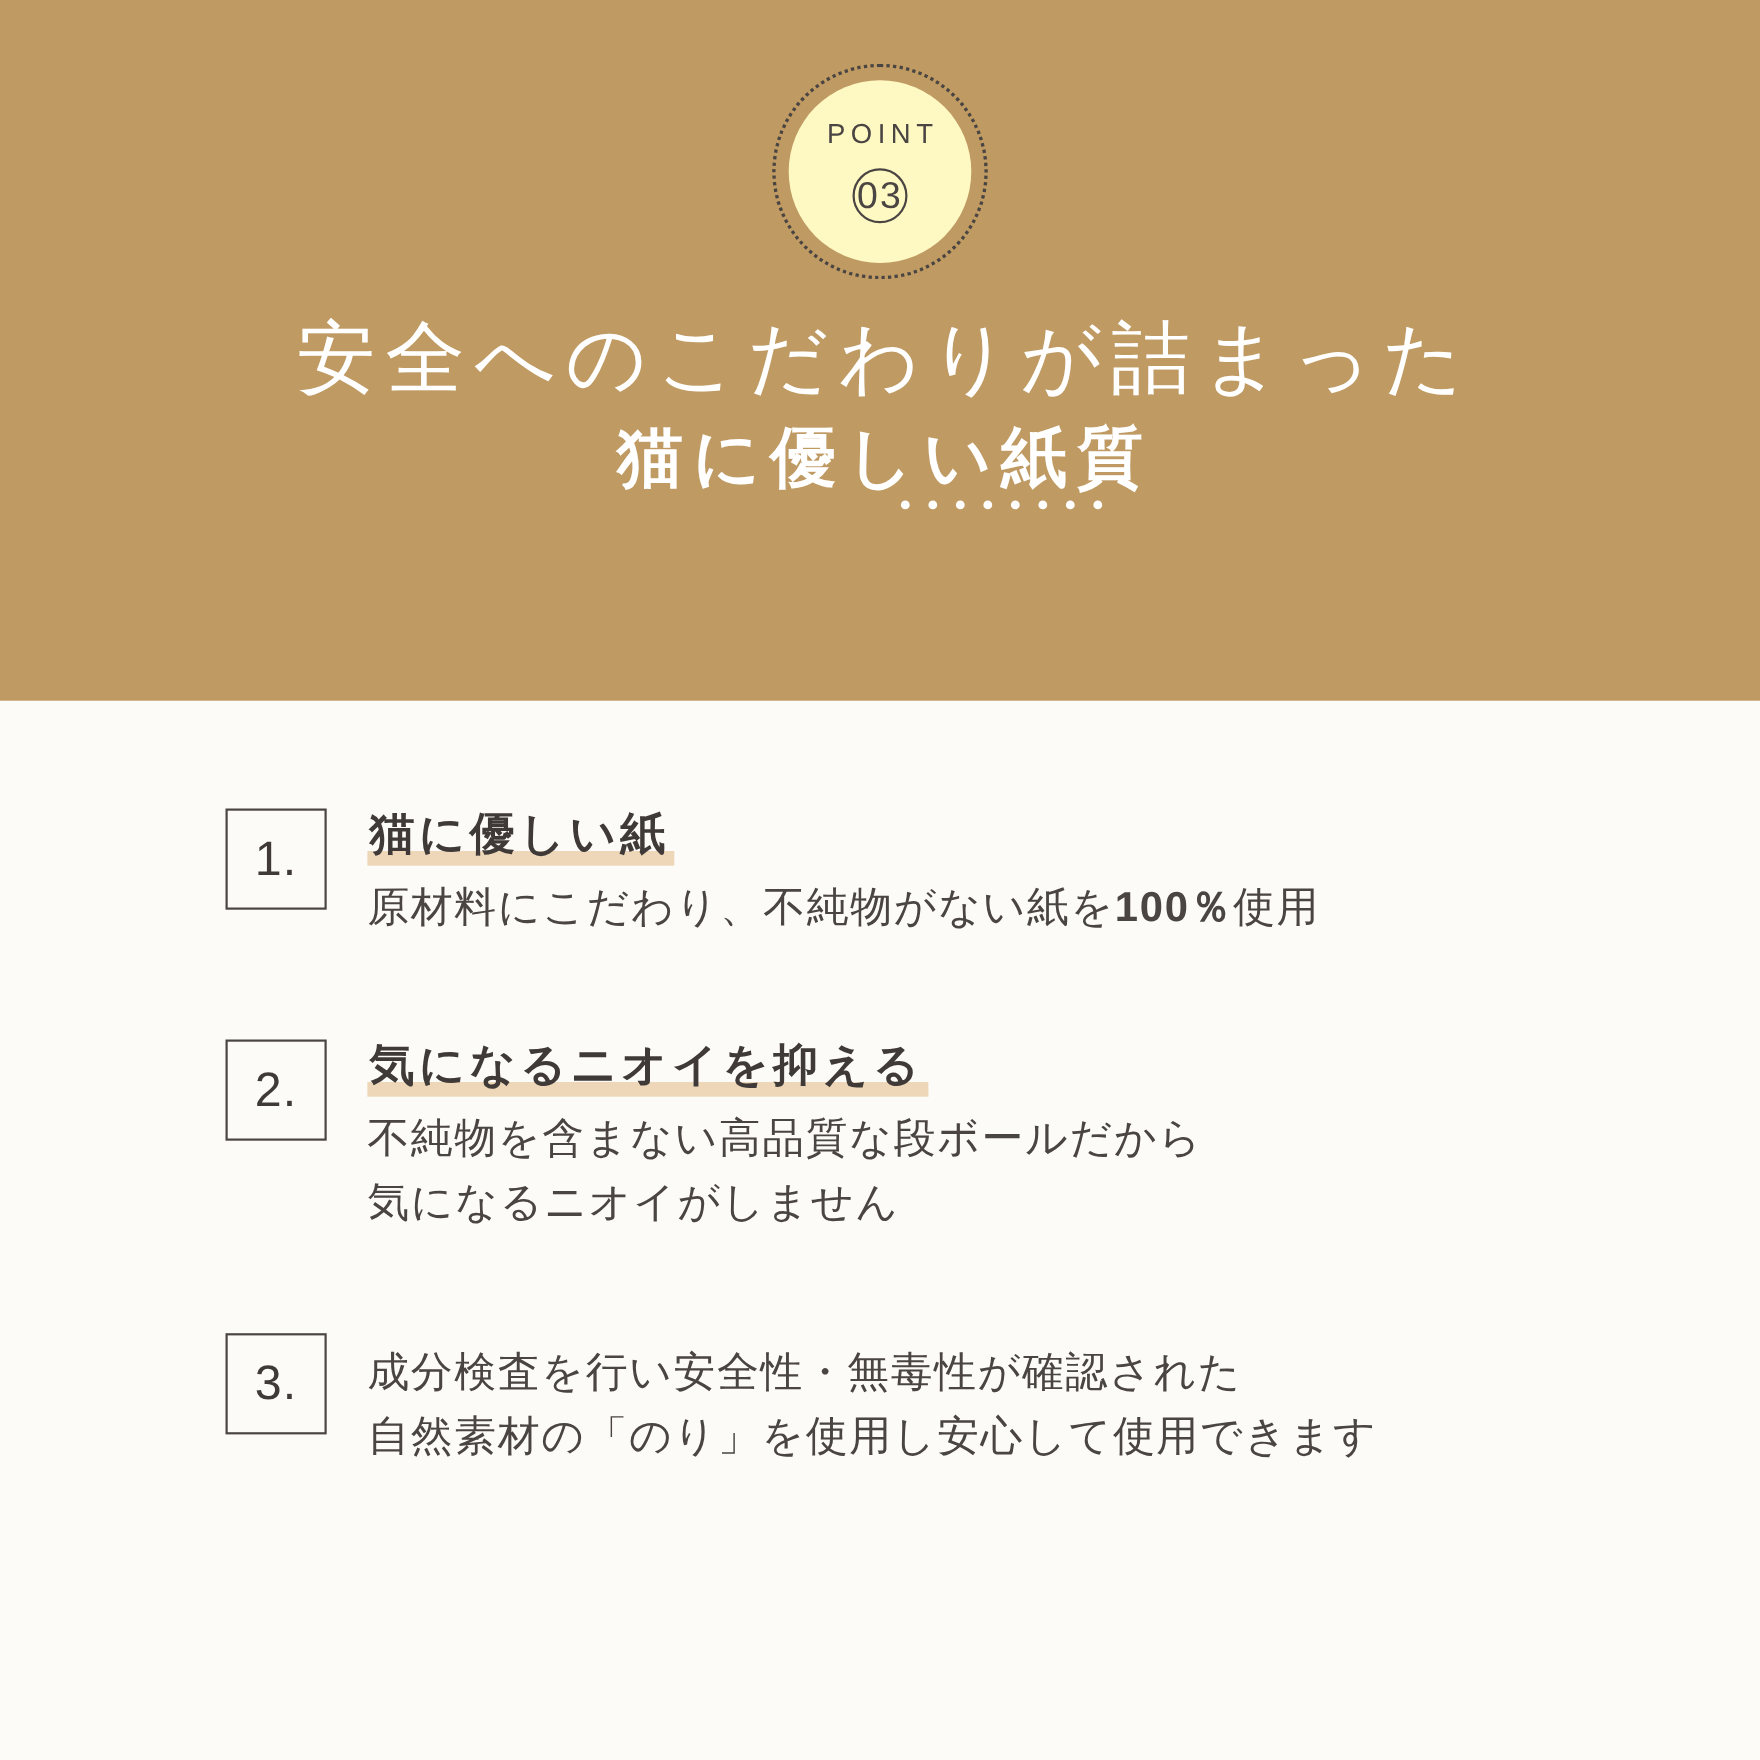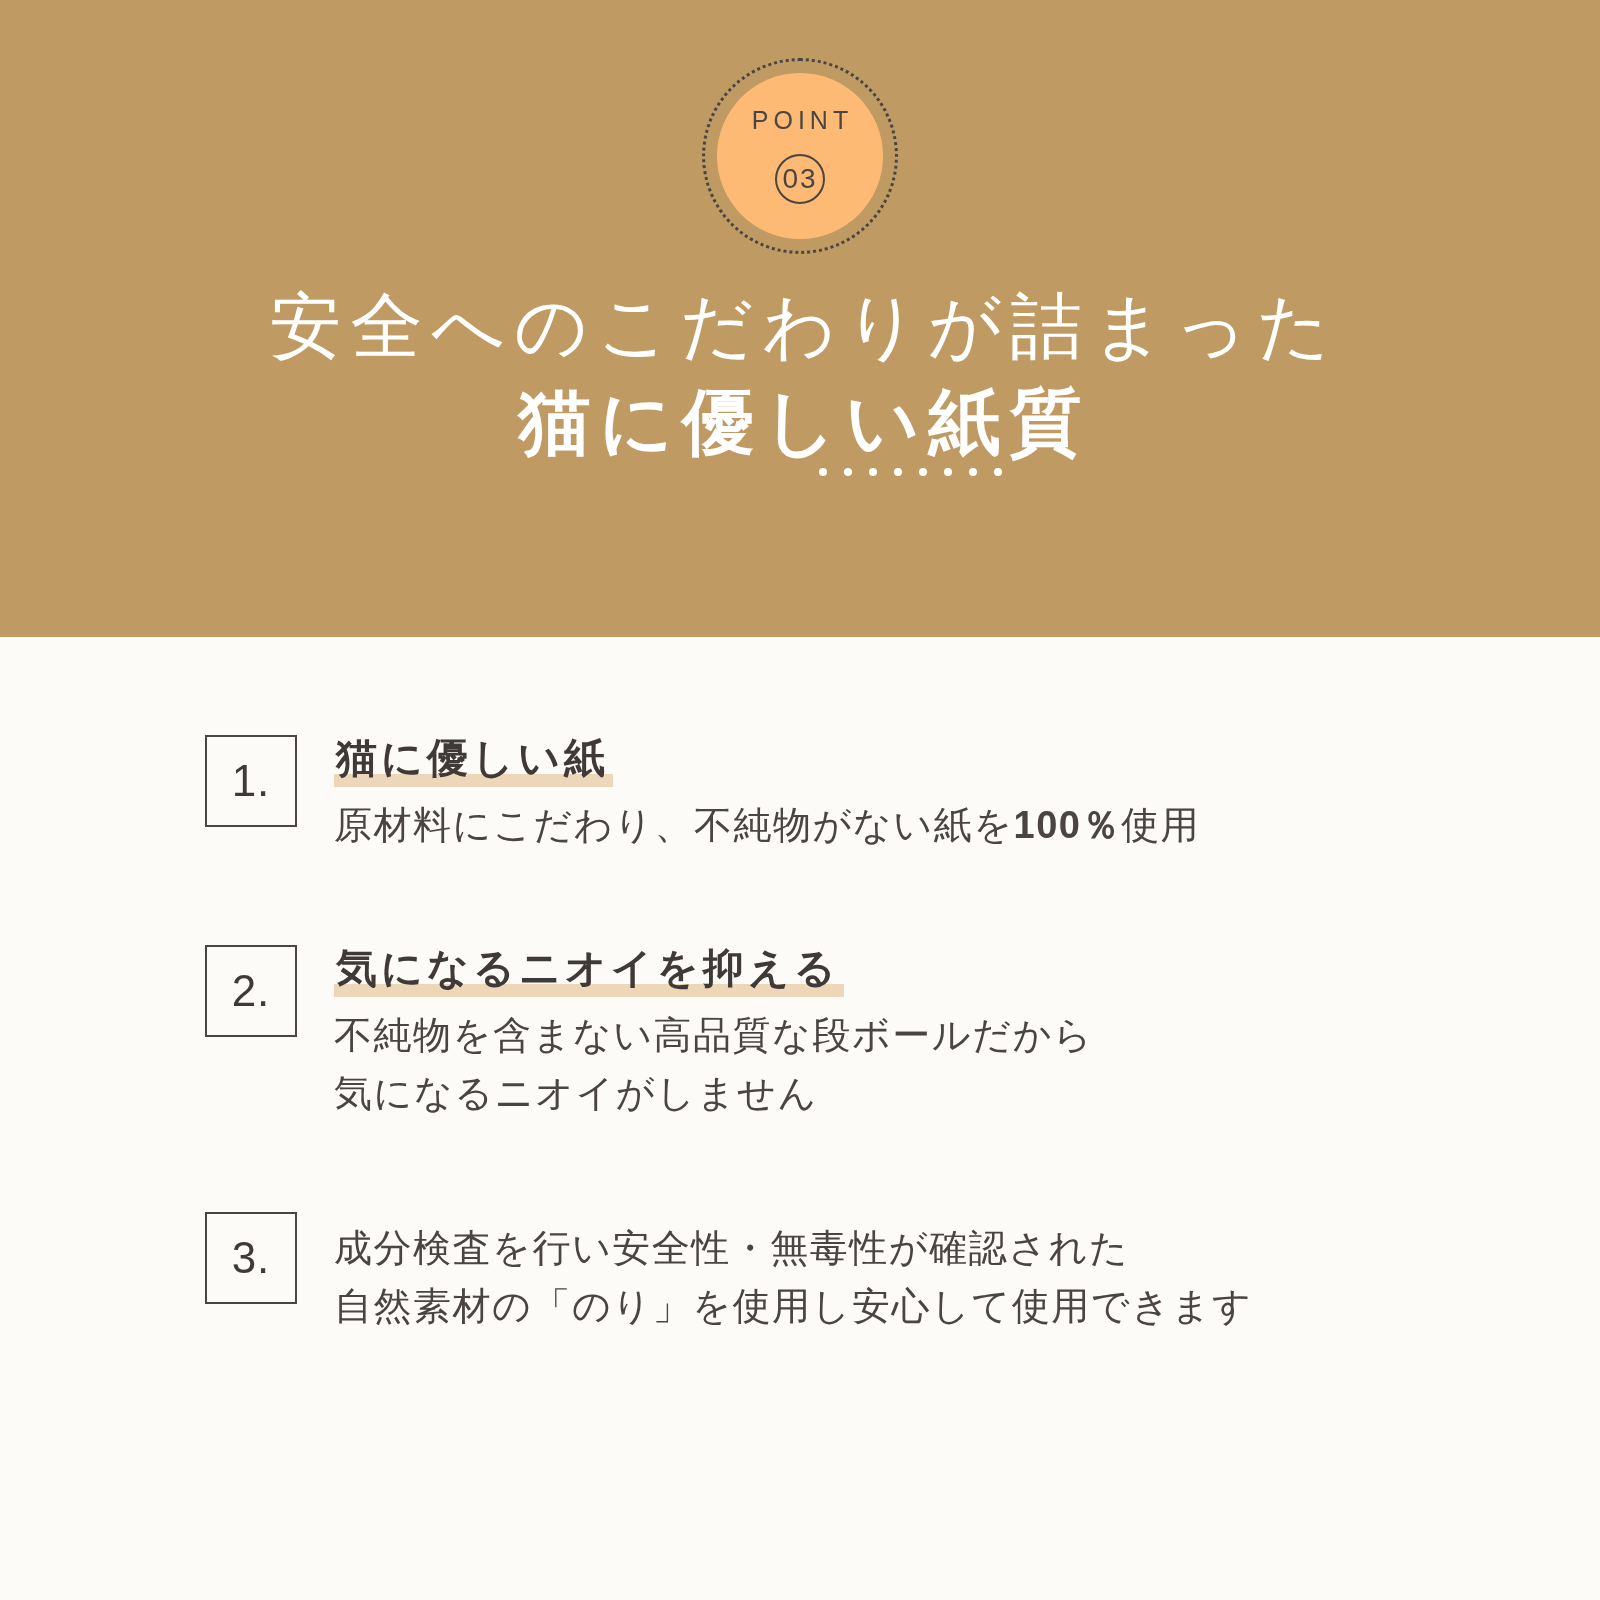--- a/index.html
+++ b/index.html
@@ -44,21 +44,21 @@
     border: 3px dotted #4a4542;
     box-sizing: border-box;
   }
   .point-badge .inner-circle {
     position: absolute;
     left: 15px;
     top: 15px;
     width: 166px;
     height: 166px;
     border-radius: 50%;
-    background: #fdba74;
+    background: #fef9c3;
     display: flex;
     flex-direction: column;
     align-items: center;
     justify-content: center;
   }
   .point-badge .point-word {
     font-size: 25px;
     letter-spacing: 5px;
     color: #4a4542;
     font-weight: 400;
@@ -72,21 +72,21 @@
     color: #4a4542;
     letter-spacing: 2px;
     font-weight: 400;
   }
   .point-badge .point-num span {
     display: inline-block;
     border: 2.5px solid #4a4542;
     border-radius: 50%;
     width: 50px;
     height: 50px;
-    font-size: 28px;
+    font-size: 34px;
     line-height: 46px;
     text-align: center;
     box-sizing: border-box;
   }
 
   .hero-title {
     position: absolute;
     left: 0;
     right: 0;
     top: 284px;
@@ -95,21 +95,21 @@
   }
   .hero-line1 {
     font-size: 72px;
     letter-spacing: 9px;
     line-height: 1.18;
     font-weight: 500;
     margin-left: 9px;
   }
   .hero-line2 {
     margin-top: 14px;
-    font-size: 72px;
+    font-size: 60px;
     letter-spacing: 9px;
     line-height: 1.1;
     font-weight: 700;
     margin-left: 9px;
   }
   .hero-dots {
     margin-top: 6px;
     display: flex;
     justify-content: center;
     gap: 17px;

